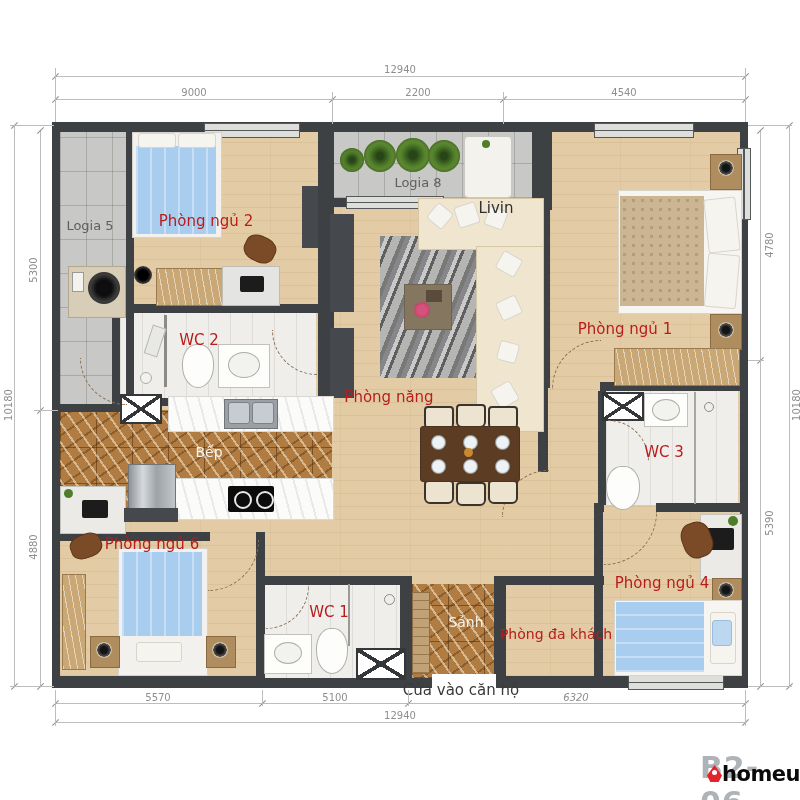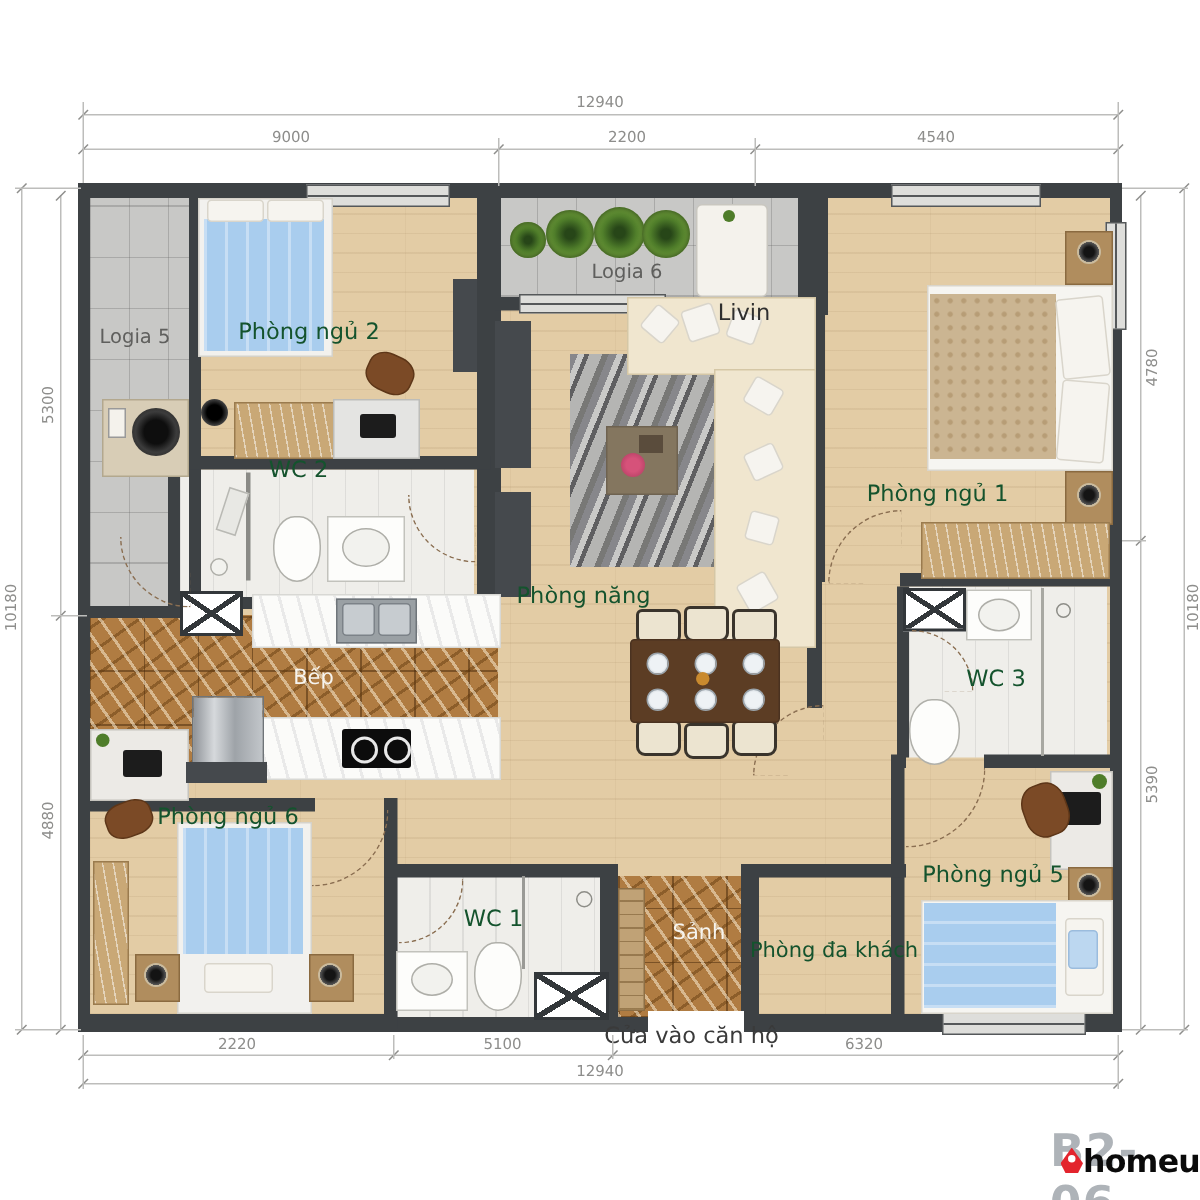--- a/index.html
+++ b/index.html
@@ -33,21 +33,21 @@
   .windowv{position:absolute;background:#dededb;border:1px solid #55585a;background-image:
     linear-gradient(90deg,transparent 45%,#55585a 45% 55%,transparent 55%);}
   .xbox{position:absolute;background:#fff;border:2px solid #33373a;background-image:
     linear-gradient(to top right,transparent 46%,#33373a 46% 54%,transparent 54%),
     linear-gradient(to bottom right,transparent 46%,#33373a 46% 54%,transparent 54%);}
   .arc{position:absolute;}
   .arc.tl{border-top:1.5px dashed #8b6f52;border-left:1.5px dashed #8b6f52;border-top-left-radius:100%;}
   .arc.tr{border-top:1.5px dashed #8b6f52;border-right:1.5px dashed #8b6f52;border-top-right-radius:100%;}
   .arc.bl{border-bottom:1.5px dashed #8b6f52;border-left:1.5px dashed #8b6f52;border-bottom-left-radius:100%;}
   .arc.br{border-bottom:1.5px dashed #8b6f52;border-right:1.5px dashed #8b6f52;border-bottom-right-radius:100%;}
-  .lbl{position:absolute;transform:translate(-50%,-50%);font-size:15px;color:#14532d;white-space:nowrap;}
+  .lbl{position:absolute;transform:translate(-50%,-50%);font-size:15px;color:#b91c1c;white-space:nowrap;}
   .lblw{color:#f6f4ef;}
   .lbls{font-size:13px;color:#5f5f5d;}
   .dim{position:absolute;transform:translate(-50%,-50%);font-size:10px;color:#8e8e8c;white-space:nowrap;padding:0 2px;}
   .dimv{transform:translate(-50%,-50%) rotate(-90deg);}
   .dline{position:absolute;background:#bdbdbb;}
   .tick{position:absolute;width:9px;height:1px;background:#8e8e8c;transform:rotate(-45deg);}
   .sofa{position:absolute;background:#f0e6cf;border:1px solid #d5c7a6;}
   .pillow{position:absolute;background:#f6f4ef;border:1px solid #d9d5cb;border-radius:3px;}
   .nstand{position:absolute;background:#b08d5e;border:1px solid #8a6a40;}
   .lamp{position:absolute;border-radius:50%;background:radial-gradient(circle,#141414 30%,#565656 58%,#cabb9e 60%);}
@@ -234,55 +234,55 @@
   <div class="chair" style="left:682px;top:522px;width:28px;height:34px;transform:rotate(-20deg);"></div>
   <div class="nstand" style="left:712px;top:578px;width:28px;height:26px;"></div>
   <div class="lamp" style="left:718px;top:582px;width:16px;height:16px;"></div>
   <div class="abs" style="left:614px;top:600px;width:126px;height:74px;background:#f6f5f1;border:1px solid #d9d5cb;"></div>
   <div class="abs" style="left:616px;top:602px;width:88px;height:70px;background:#a9cdee;background-image:repeating-linear-gradient(0deg,rgba(255,255,255,.35) 0 2px,transparent 2px 14px);"></div>
   <div class="pillow" style="left:710px;top:612px;width:24px;height:50px;"></div>
   <div class="abs" style="left:712px;top:620px;width:18px;height:24px;background:#bcd7f0;border:1px solid #9bbcdd;border-radius:3px;"></div>
 
   <div class="lbl lbls" style="left:90px;top:225px;">Logia 5</div>
   <div class="lbl" style="left:206px;top:221px;">Phòng ngủ 2</div>
-  <div class="lbl" style="left:199px;top:313px;">WC 2</div>
-  <div class="lbl lbls" style="left:418px;top:182px;">Logia 6</div>
+  <div class="lbl" style="left:199px;top:340px;">WC 2</div>
+  <div class="lbl lbls" style="left:418px;top:182px;">Logia 8</div>
   <div class="lbl" style="left:496px;top:208px;color:#2f2f2f;">Livin</div>
   <div class="lbl" style="left:389px;top:397px;">Phòng năng</div>
   <div class="lbl lblw" style="left:209px;top:452px;font-size:14px;">Bếp</div>
   <div class="lbl" style="left:625px;top:329px;">Phòng ngủ 1</div>
   <div class="lbl" style="left:664px;top:452px;">WC 3</div>
   <div class="lbl" style="left:152px;top:544px;">Phòng ngủ 6</div>
   <div class="lbl" style="left:329px;top:612px;">WC 1</div>
   <div class="lbl lblw" style="left:466px;top:622px;font-size:14px;">Sảnh</div>
   <div class="lbl" style="left:556px;top:634px;font-size:14px;">Phòng đa khách</div>
-  <div class="lbl" style="left:662px;top:583px;">Phòng ngủ 5</div>
+  <div class="lbl" style="left:662px;top:583px;">Phòng ngủ 4</div>
   <div class="lbl" style="left:461px;top:690px;font-size:15px;color:#3a3a3a;">Cửa vào căn hộ</div>
 
   <div class="dline" style="left:55px;top:76px;width:690px;height:1px;"></div>
   <div class="dim" style="left:400px;top:69px;">12940</div>
   <div class="dline" style="left:55px;top:99px;width:690px;height:1px;"></div>
   <div class="dim" style="left:194px;top:92px;">9000</div>
   <div class="dim" style="left:418px;top:92px;">2200</div>
   <div class="dim" style="left:624px;top:92px;">4540</div>
   <div class="tick" style="left:51px;top:76px;"></div>
     <div class="tick" style="left:741px;top:76px;"></div>
   <div class="tick" style="left:51px;top:99px;"></div>
     <div class="tick" style="left:328px;top:99px;"></div>
   <div class="tick" style="left:499px;top:99px;"></div>
     <div class="tick" style="left:741px;top:99px;"></div>
   <div class="dline" style="left:55px;top:68px;width:1px;height:54px;"></div>
   <div class="dline" style="left:332px;top:92px;width:1px;height:32px;"></div>
   <div class="dline" style="left:503px;top:92px;width:1px;height:32px;"></div>
   <div class="dline" style="left:745px;top:68px;width:1px;height:54px;"></div>
 
   <div class="dline" style="left:55px;top:703px;width:690px;height:1px;"></div>
-  <div class="dim" style="left:158px;top:697px;">2220</div>
+  <div class="dim" style="left:158px;top:697px;">5570</div>
   <div class="dim" style="left:335px;top:697px;">5100</div>
-  <div class="dim" style="left:576px;top:697px;">6320</div>
+  <div class="dim" style="left:576px;top:697px;font-style:italic;">6320</div>
   <div class="dline" style="left:55px;top:722px;width:690px;height:1px;"></div>
   <div class="dim" style="left:400px;top:715px;">12940</div>
   <div class="tick" style="left:51px;top:703px;"></div>
     <div class="tick" style="left:258px;top:703px;"></div>
   <div class="tick" style="left:404px;top:703px;"></div>
     <div class="tick" style="left:741px;top:703px;"></div>
   <div class="tick" style="left:51px;top:722px;"></div>
     <div class="tick" style="left:741px;top:722px;"></div>
   <div class="dline" style="left:55px;top:690px;width:1px;height:36px;"></div>
   <div class="dline" style="left:262px;top:690px;width:1px;height:16px;"></div>

